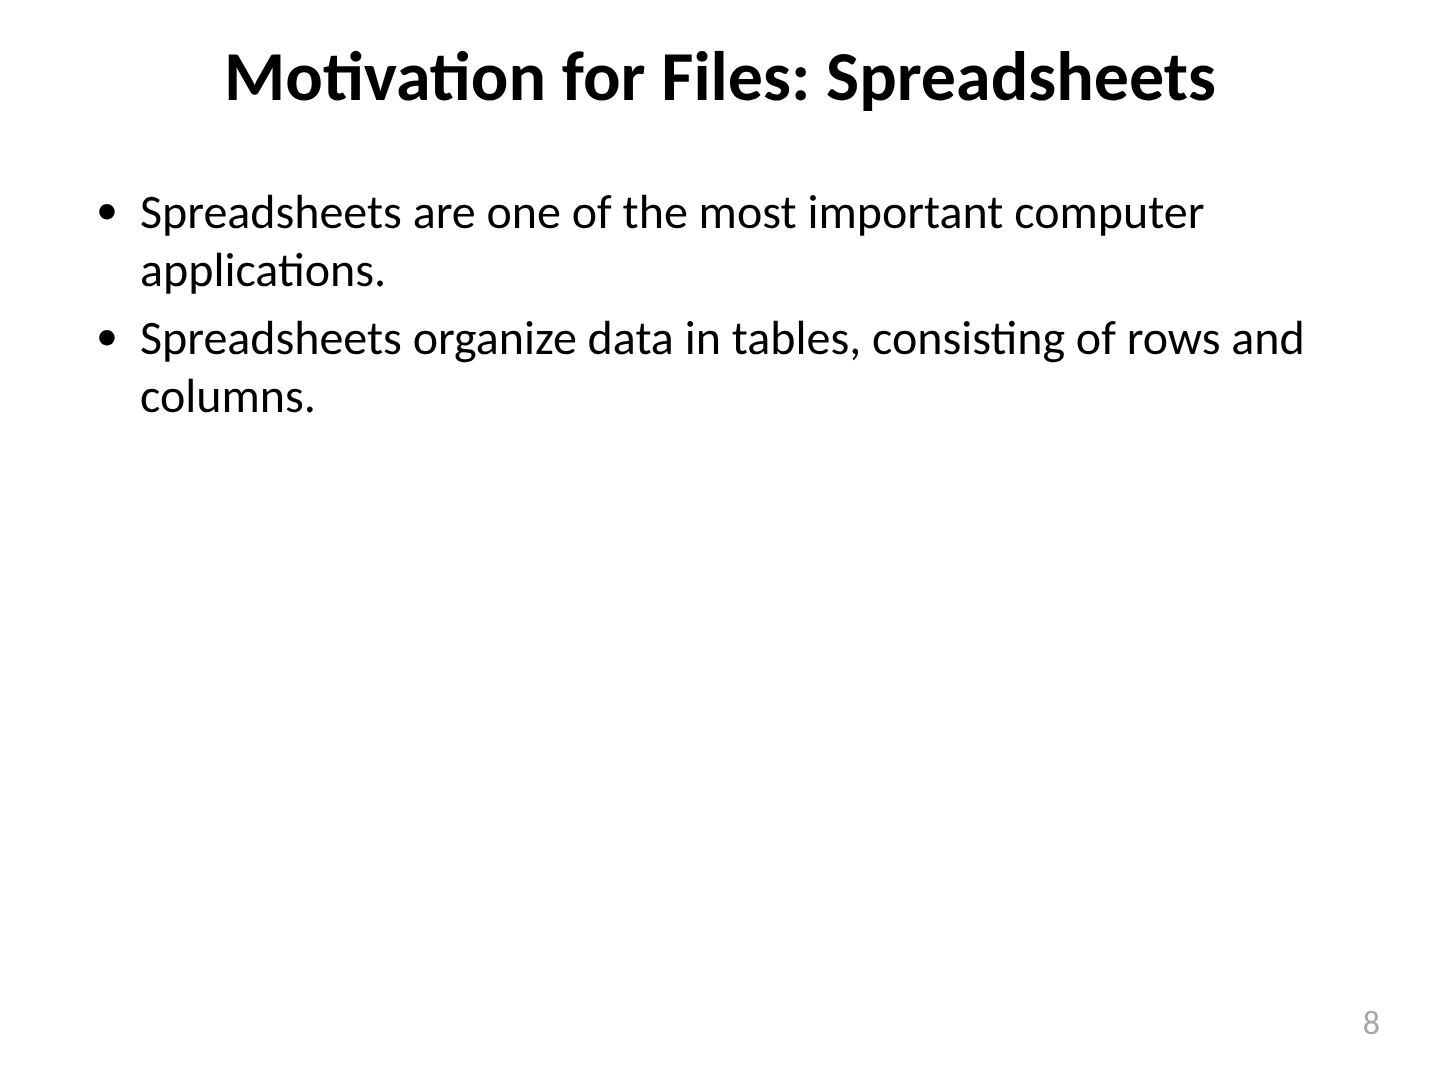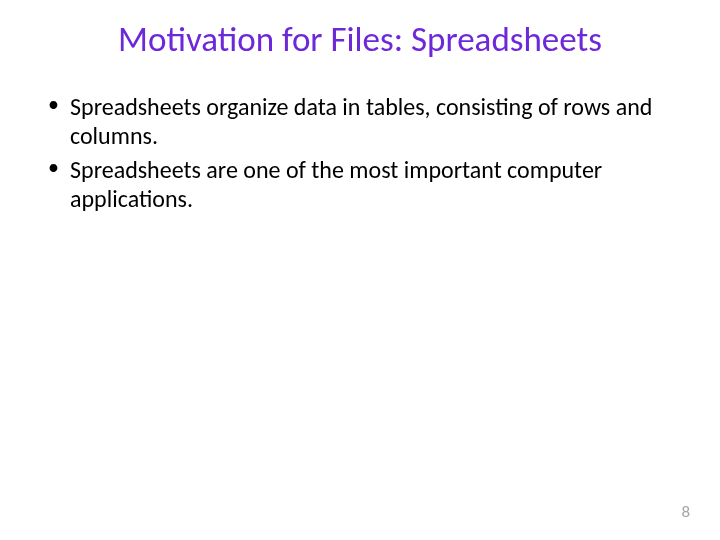--- a/index.html
+++ b/index.html
@@ -16,22 +16,22 @@
       overflow: hidden;
     }
     .slide {
       width: 100%;
       height: 100%;
       padding: 18px 30px 20px 30px;
       position: relative;
     }
     .title {
       font-size: 35px;
-      font-weight: 400;
-      color: #6d28d9;
+      font-weight: 700;
+      color: #000000;
       text-align: center;
       margin-bottom: 32px;
       letter-spacing: 0px;
     }
     .bullet-list {
       list-style: none;
       padding-left: 18px;
     }
     .bullet-item {
       font-size: 24px;
@@ -55,17 +55,17 @@
       font-size: 17px;
       color: #a6a6a6;
     }
   </style>
 </head>
 <body>
 
 <div class="slide">
   <h1 class="title">Motivation for Files: Spreadsheets</h1>
   <ul class="bullet-list">
+    <li class="bullet-item">Spreadsheets are one of the most important computer applications.</li>
     <li class="bullet-item">Spreadsheets organize data in tables, consisting of rows and columns.</li>
-    <li class="bullet-item">Spreadsheets are one of the most important computer applications.</li>
   </ul>
   <div class="page-number">8</div>
 </div>
 
 </body></html>

